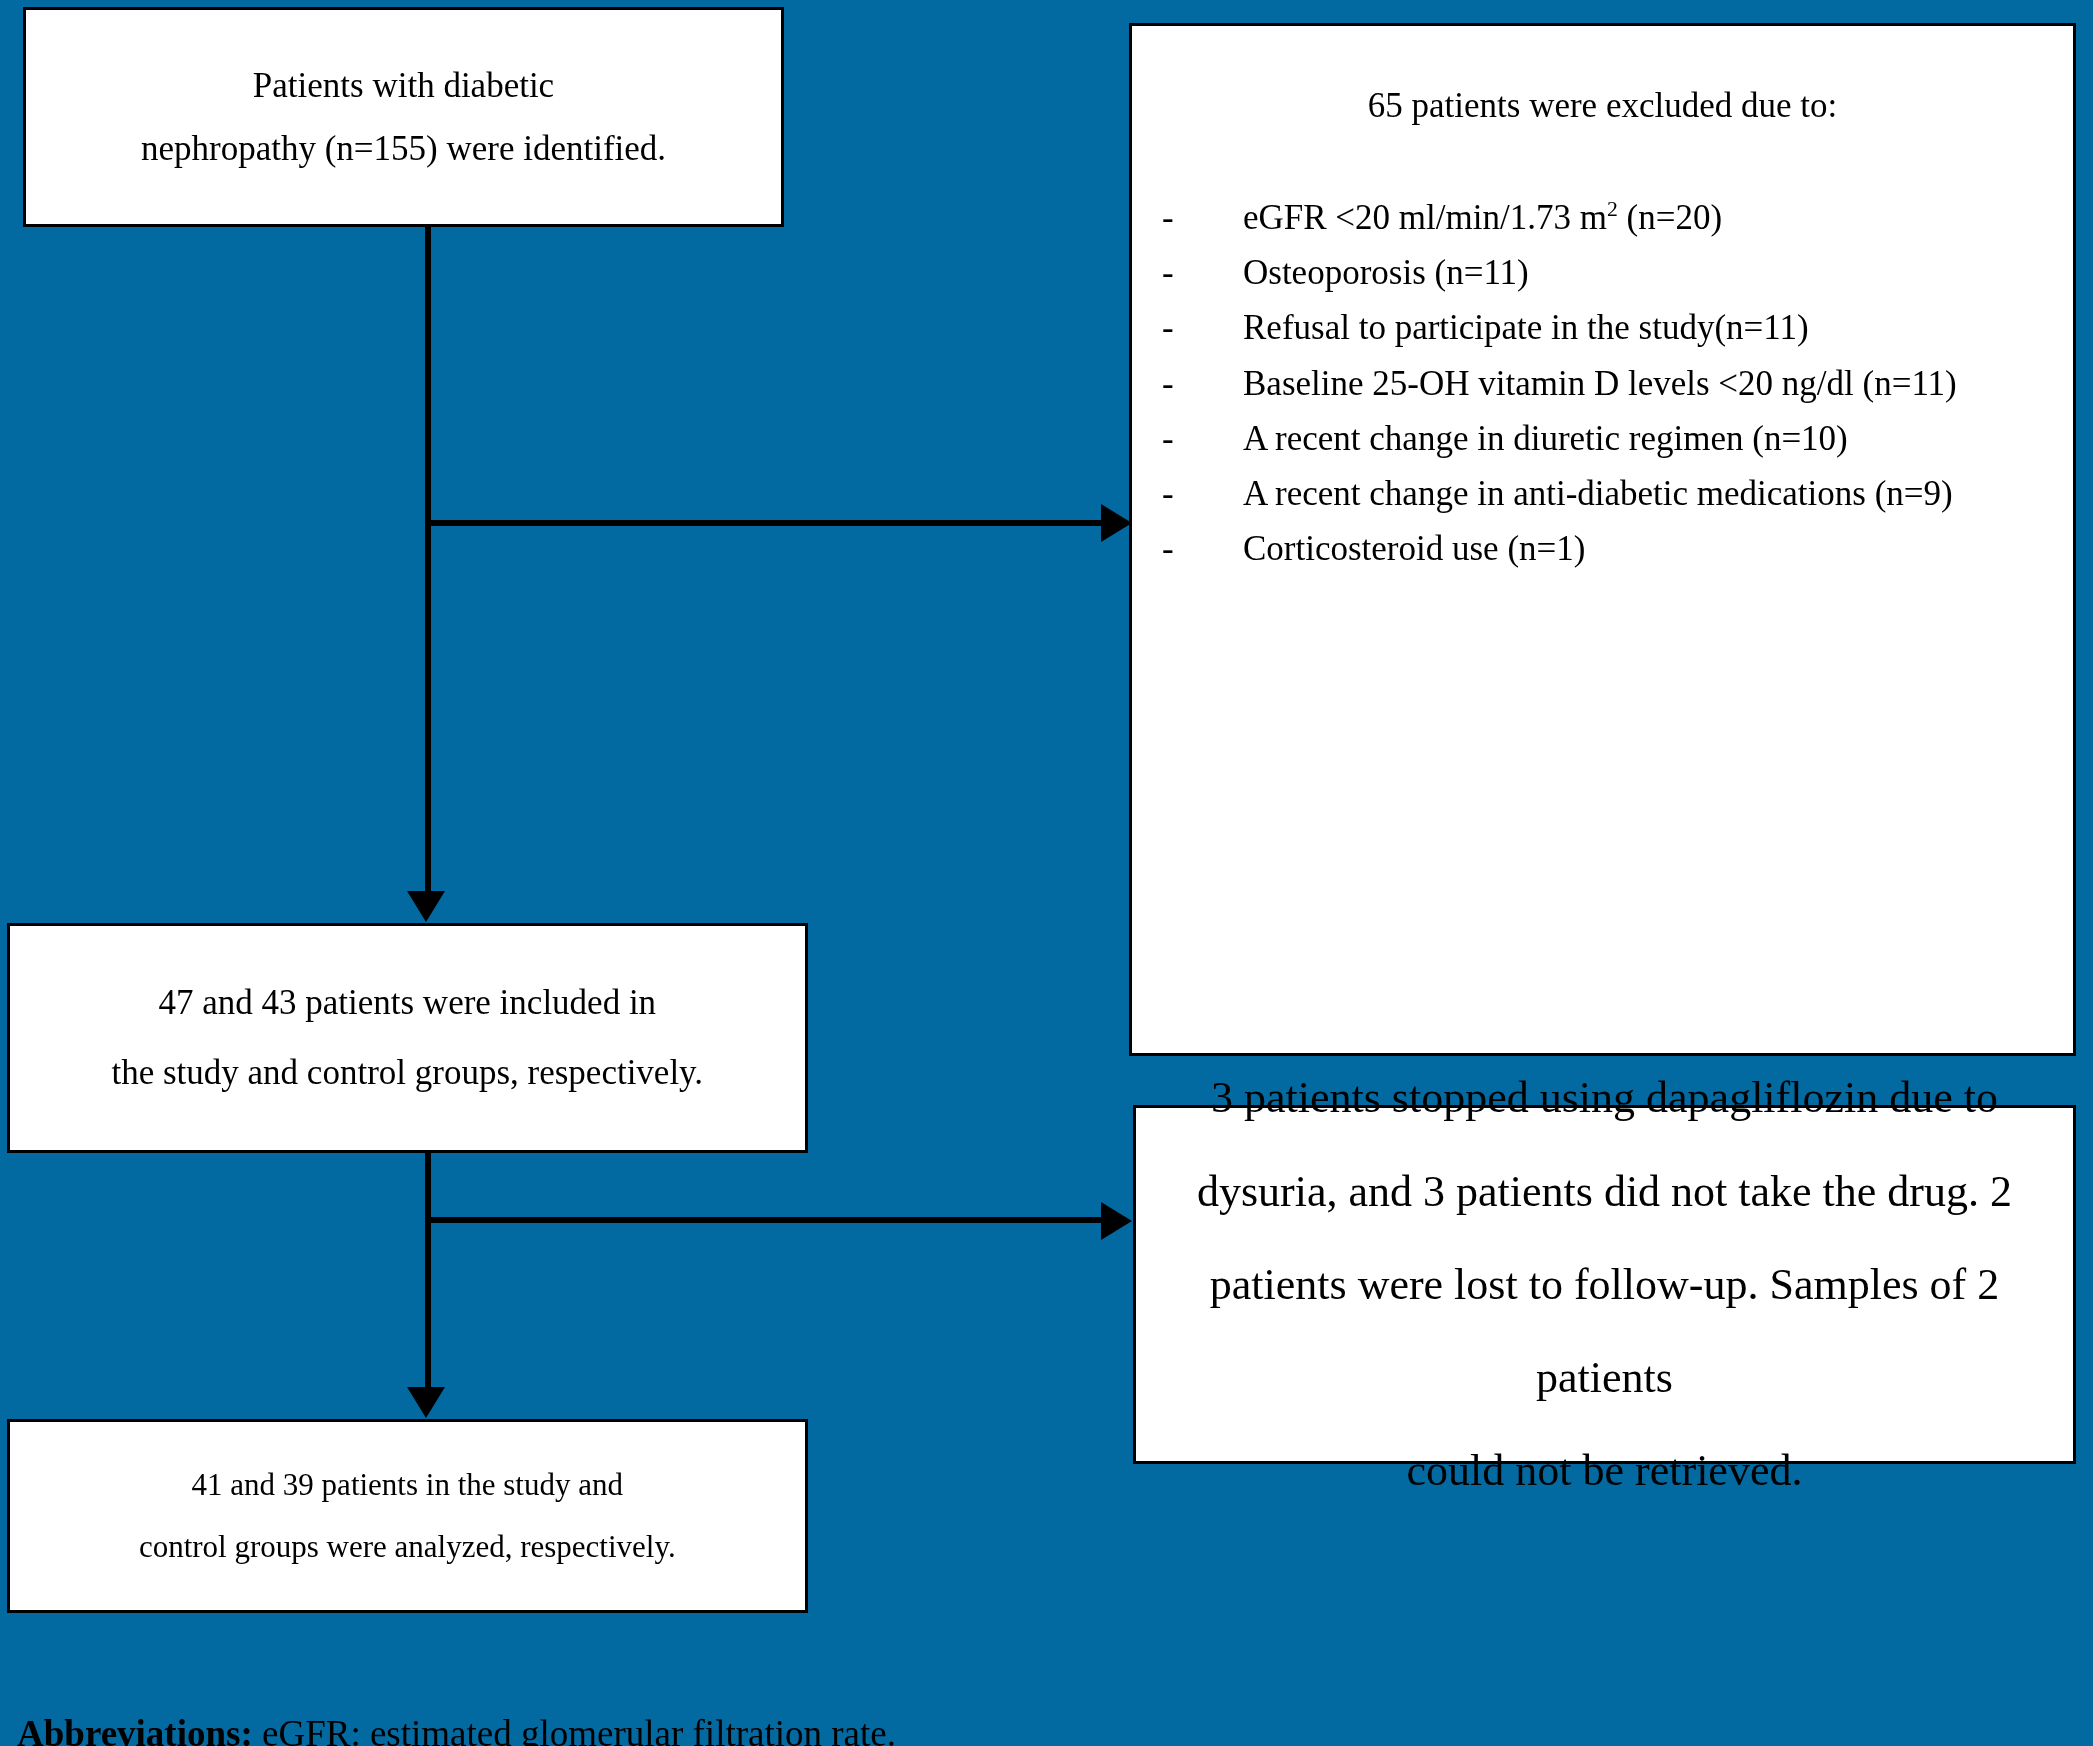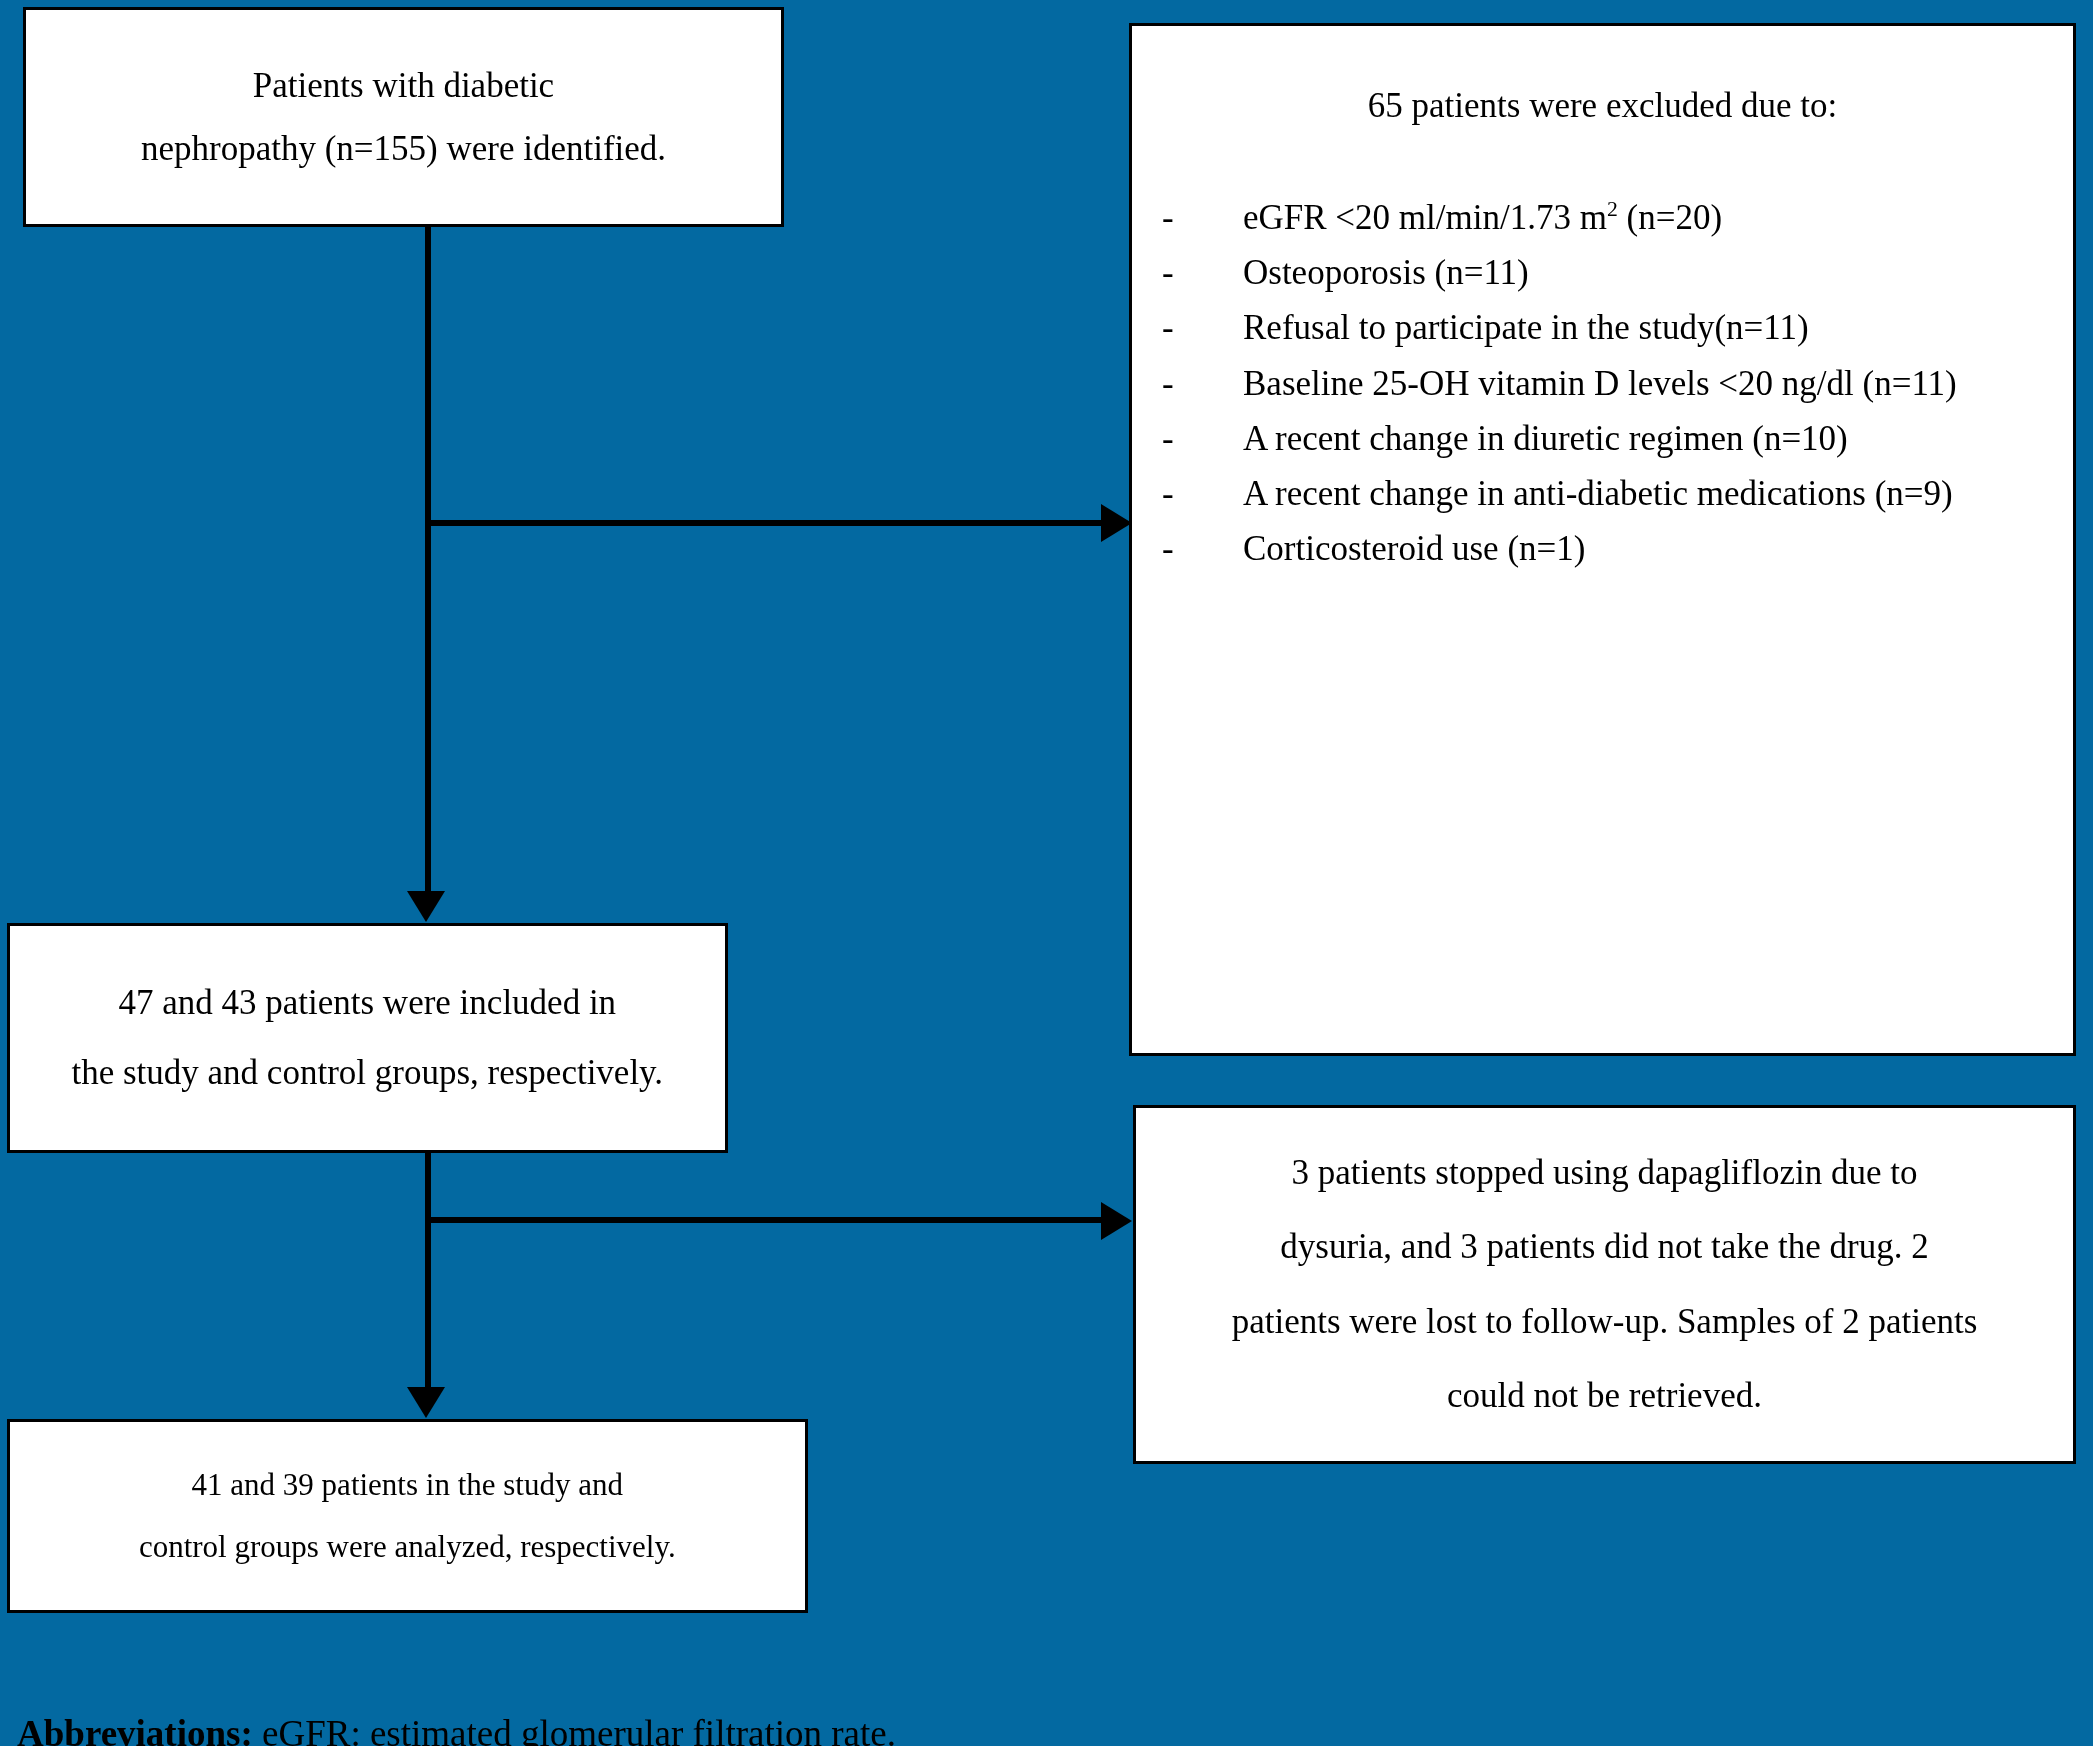--- a/index.html
+++ b/index.html
@@ -40,21 +40,21 @@
     top: 6.8px;
     width: 761px;
     height: 220px;
   }
   #box-identified .box-text { font-size: 35px; line-height: 1.8; }
 
   
   #box-included {
     left: 6.8px;
     top: 923px;
-    width: 721px;
+    width: 801px;
     height: 230px;
   }
   #box-included .box-text { font-size: 35px; line-height: 2.0; }
 
   
   #box-analyzed {
     left: 6.8px;
     top: 1419px;
     width: 801px;
     height: 194px;
@@ -100,21 +100,21 @@
   .sup { font-size: 0.62em; vertical-align: super; }
 
   
   #box-attrition {
     left: 1133px;
     top: 1105px;
     width: 943px;
     height: 359px;
   }
   #box-attrition .box-text {
-    font-size: 35px;
+    font-size: 44px;
     line-height: 2.12;
     padding: 0 36px;
   }
 
   
   .vline {
     position: absolute;
     width: 6px;
     background: #000000;
   }

